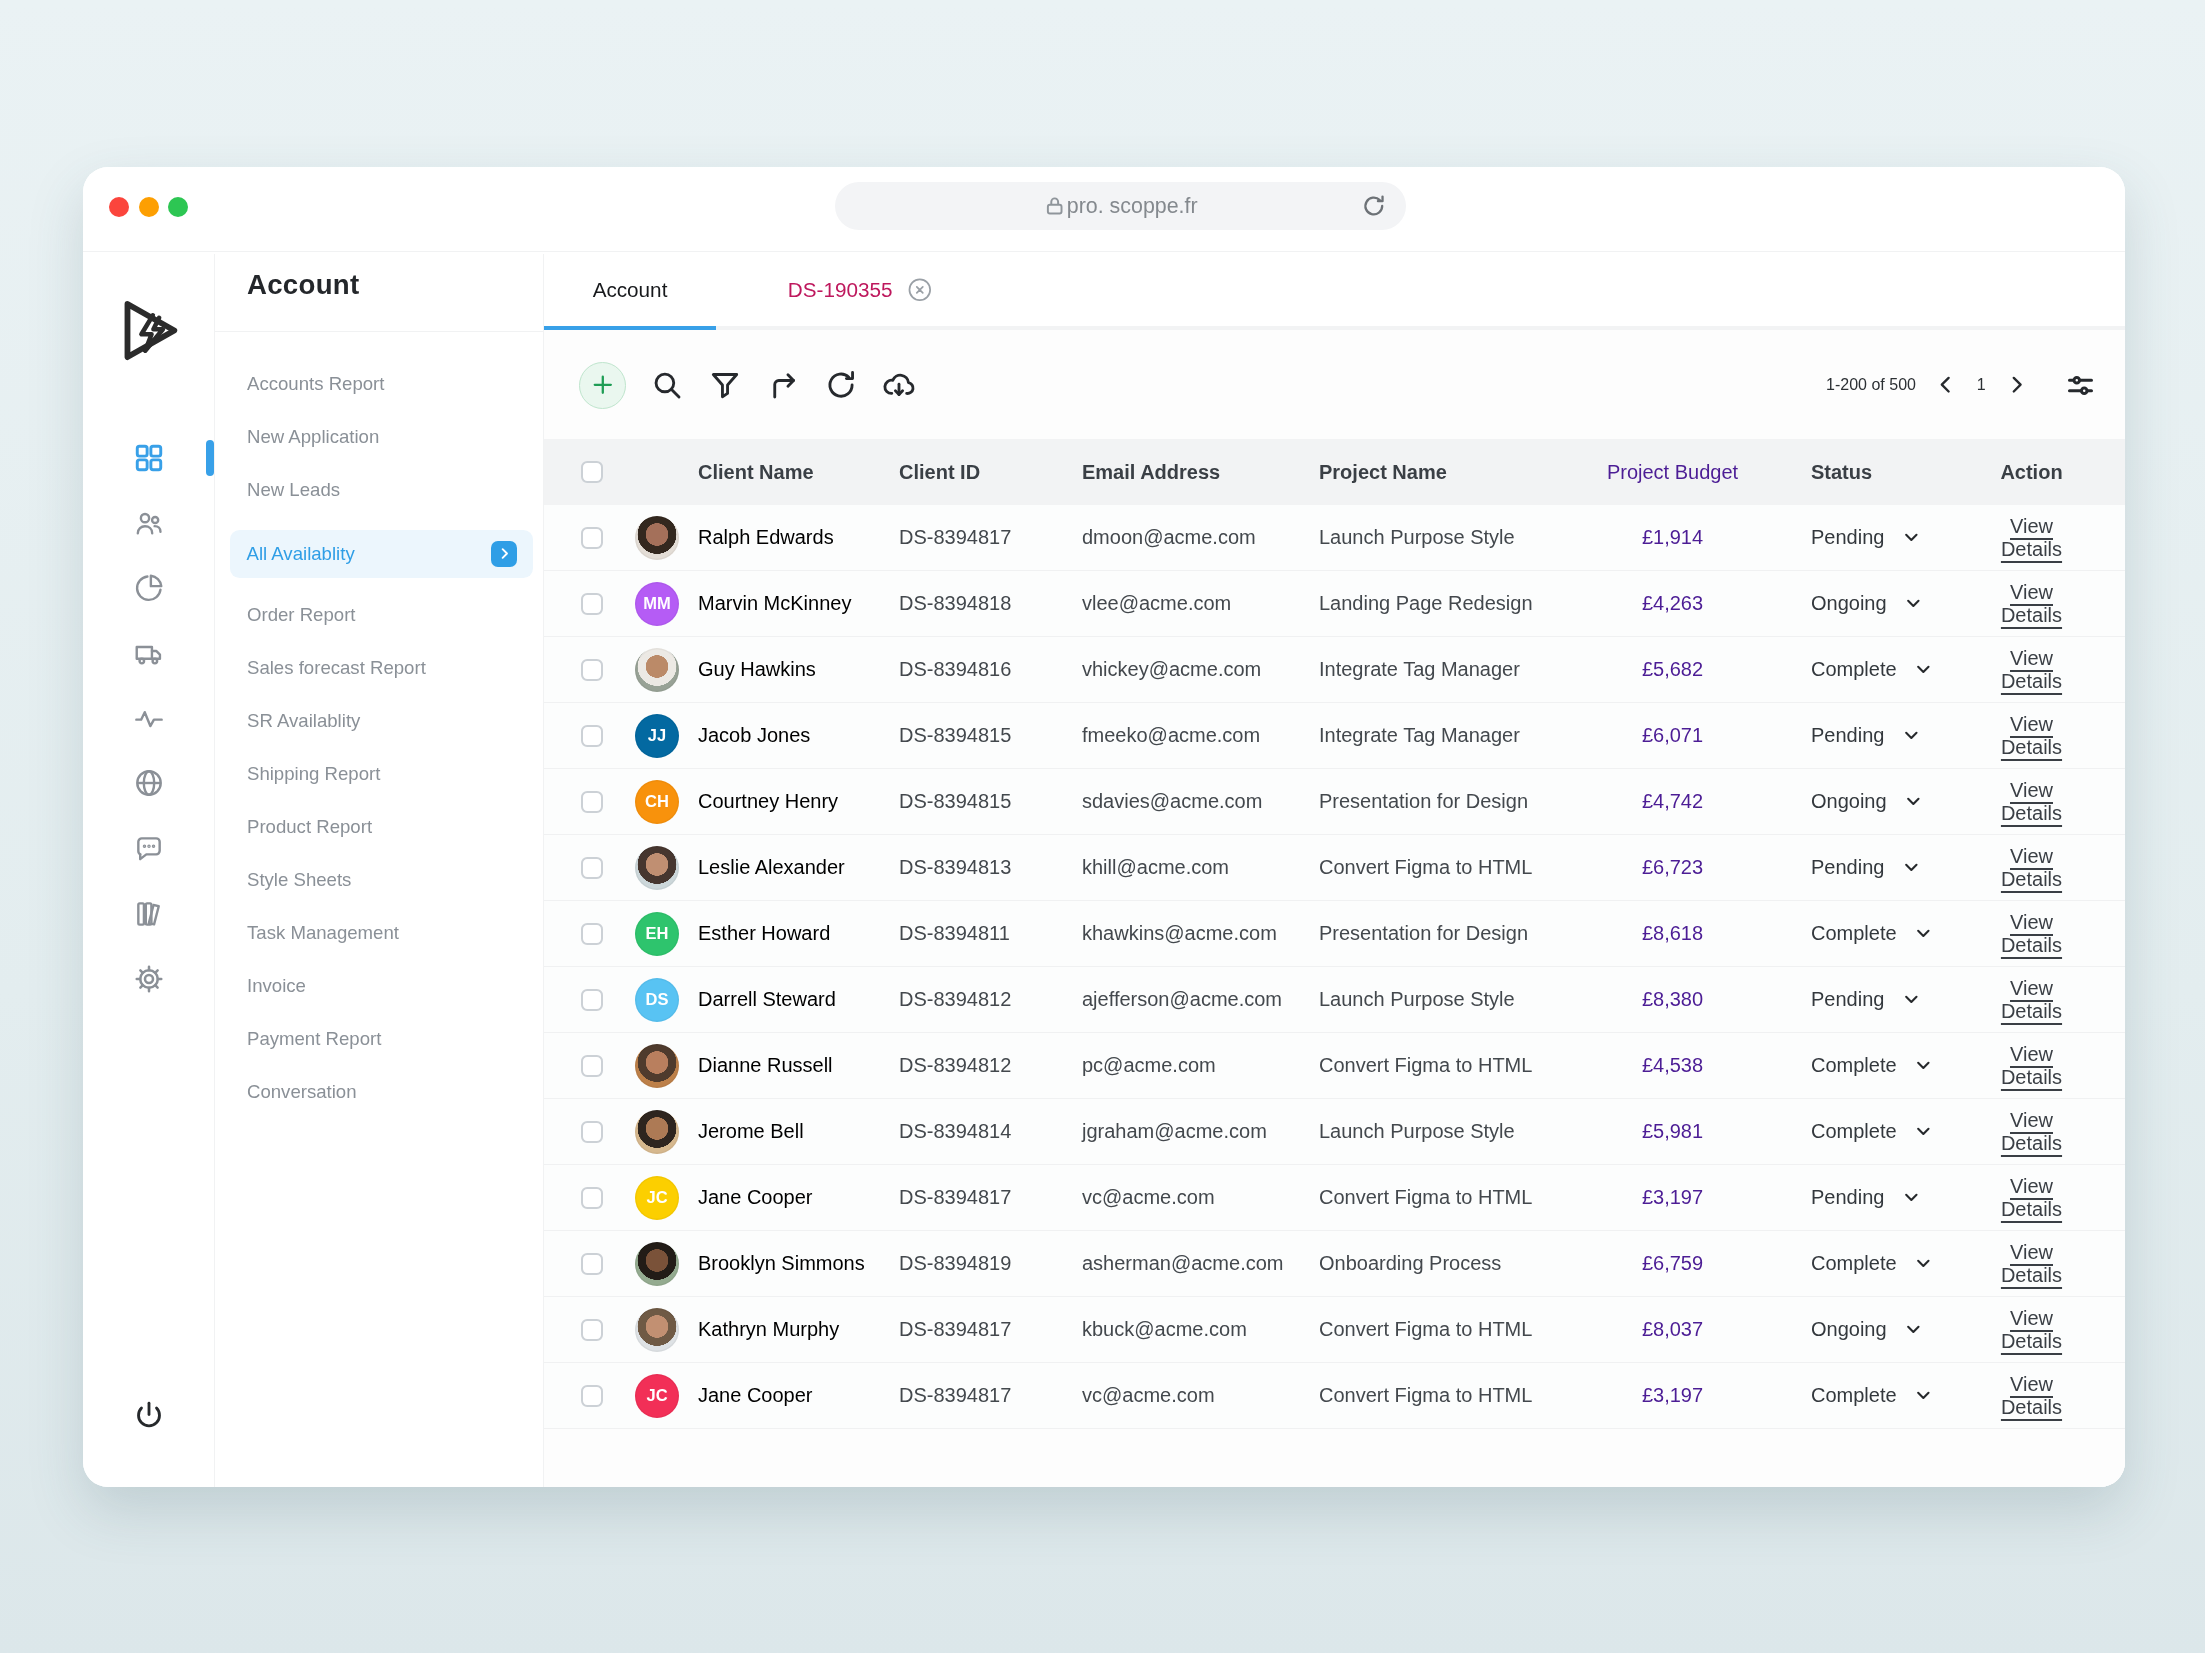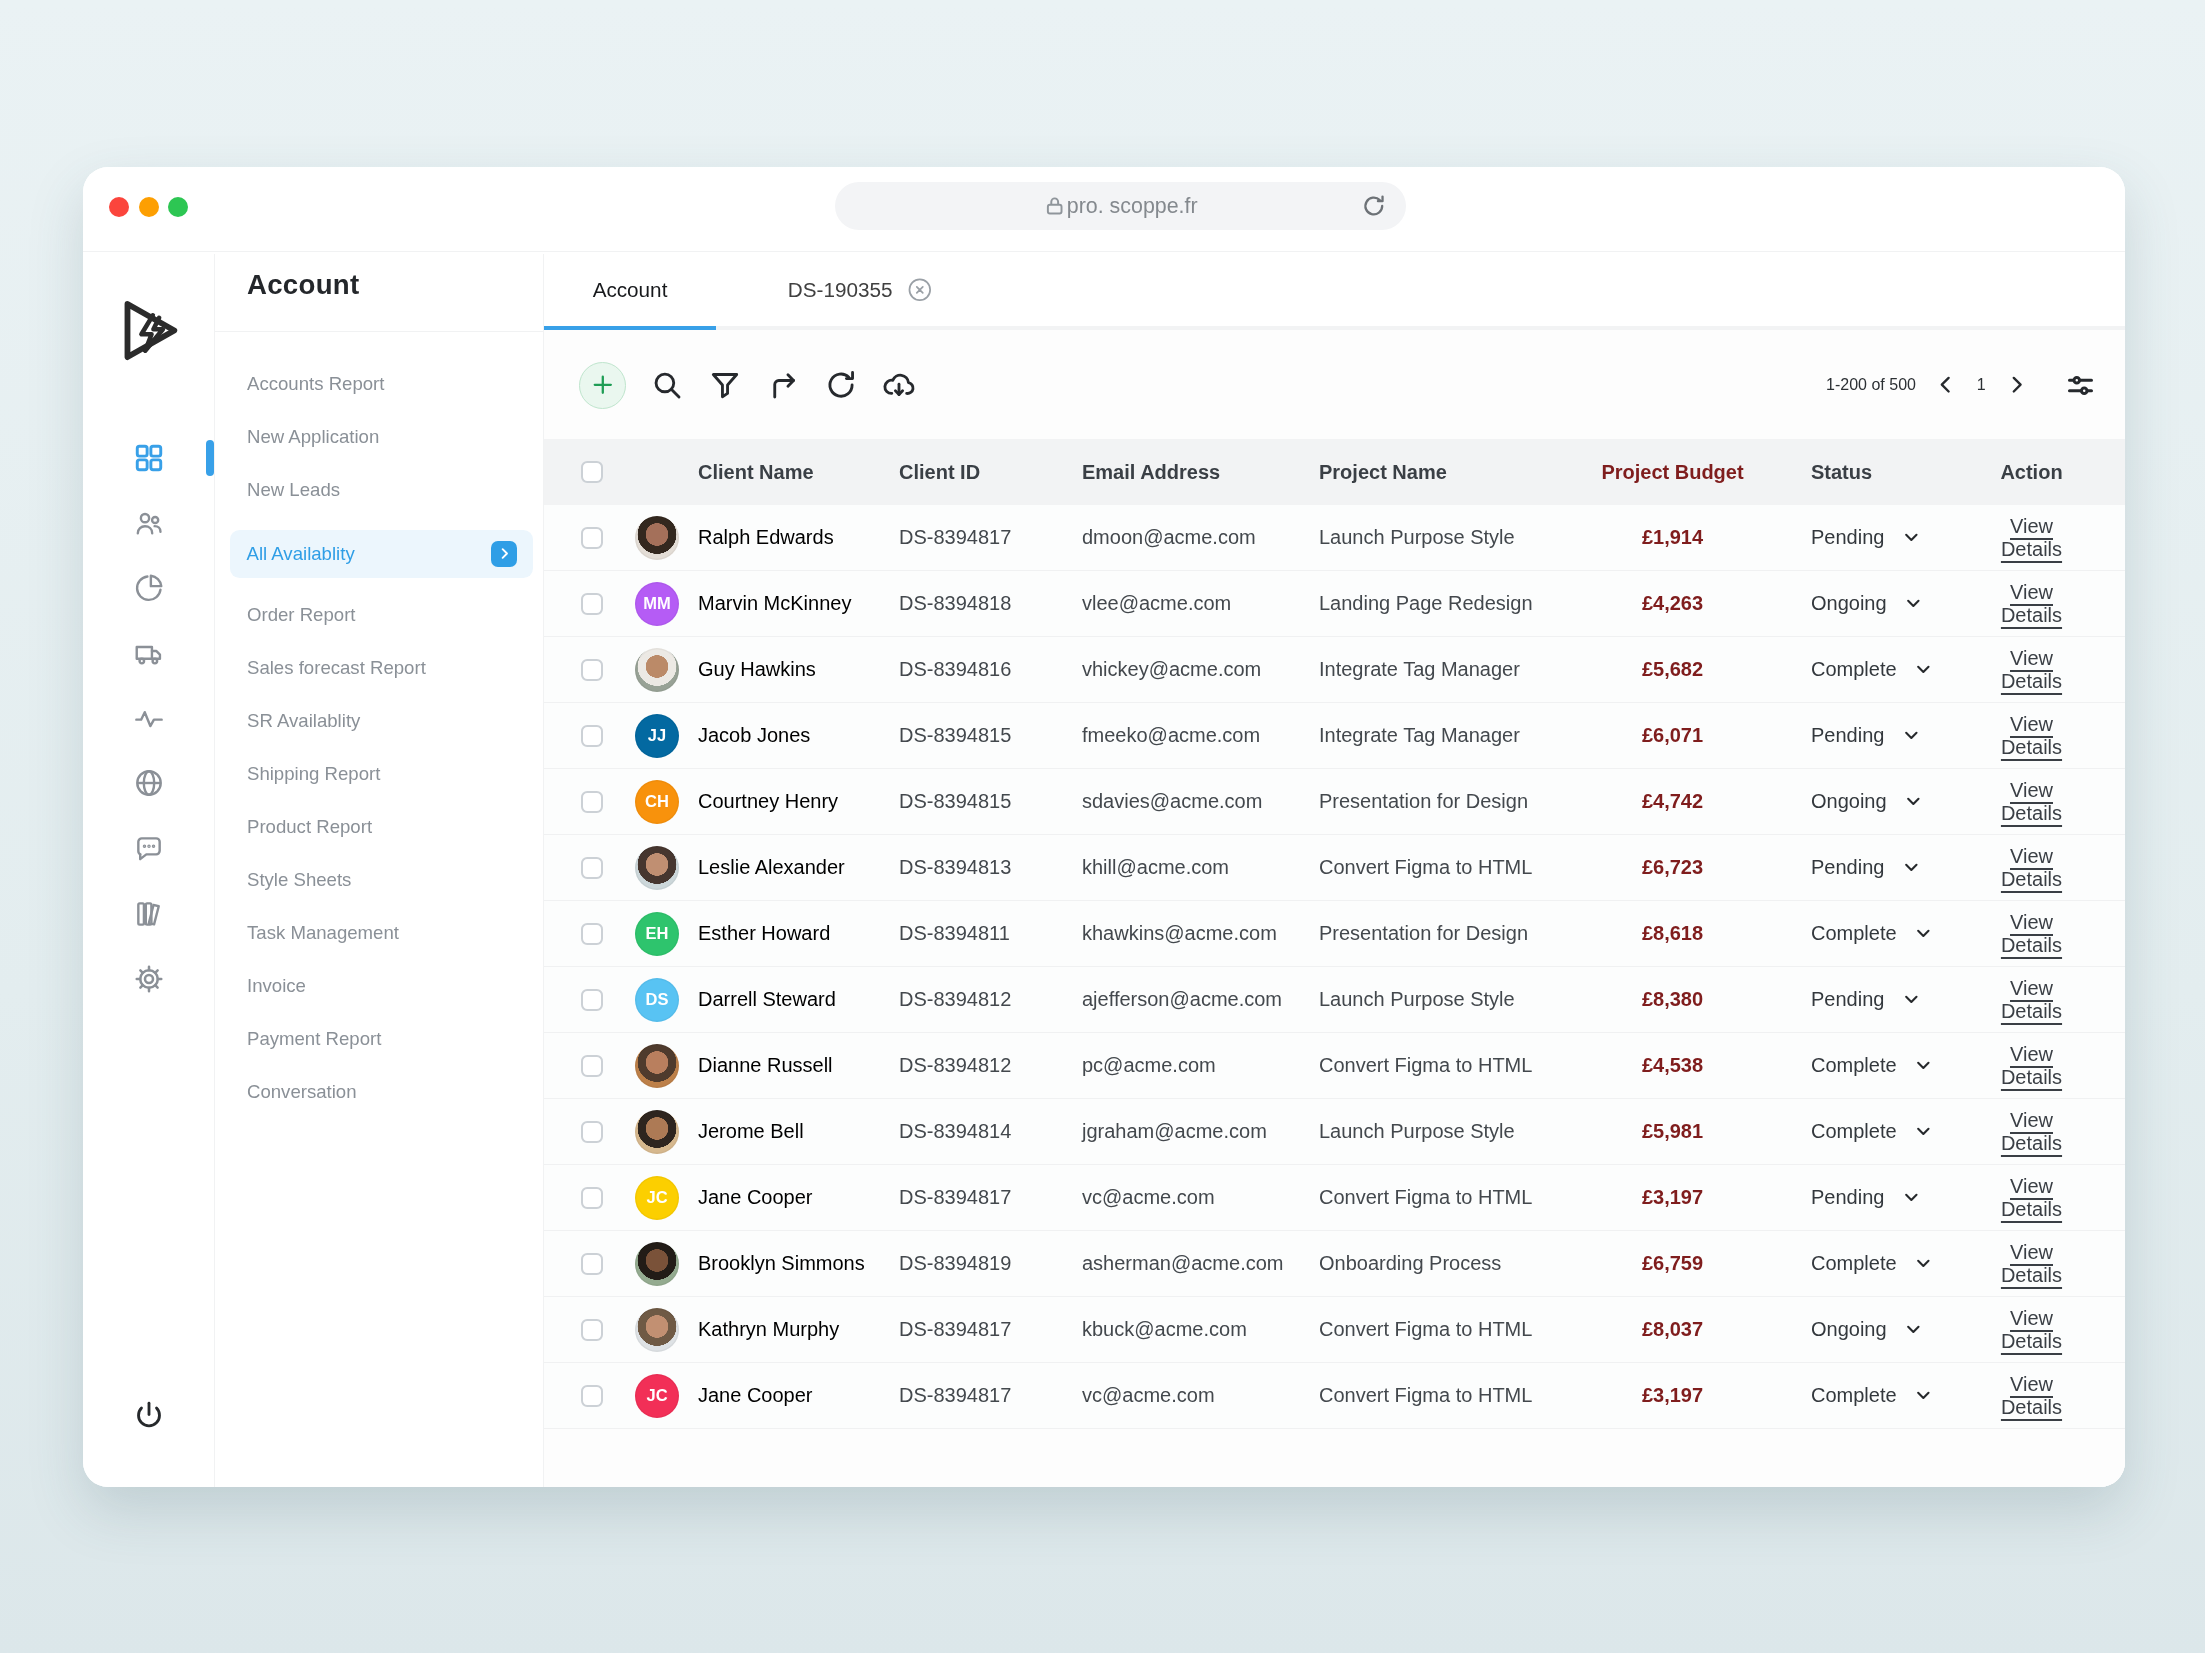--- a/index.html
+++ b/index.html
@@ -47,21 +47,21 @@
   .menu-chevron-btn { margin-left:auto; width:25.5px; height:25.5px; border-radius:6.9px; background:#2f9ee6;
                       display:none; align-items:center; justify-content:center; color:#fff; }
   .menu-item.active .menu-chevron-btn { display:flex; }
 
   
   .main { flex:1; position:relative; background:#fdfdfd; }
   .tabs { height:76px; display:flex; border-bottom:4.1px solid #f2f3f4; background:#fff; }
   .tab { position:relative; display:flex; align-items:center; justify-content:center; gap:13.8px; font-size:20.7px; }
   .tab-account { width:172px; color:#17191c; font-weight:500; }
   .tab-underline { position:absolute; left:0; right:0; bottom:-4.1px; height:4.1px; background:#38a0e8; }
-  .tab-ds { width:262px; margin-left:13.8px; color:#404040; }
+  .tab-ds { width:262px; margin-left:13.8px; color:#be185d; }
   .tab-close { display:flex; color:#9aa0a6; }
 
   .toolbar { height:110px; display:flex; align-items:center; padding-left:35px; position:relative; background:#fdfdfd; }
   .add-btn { width:47px; height:47px; border-radius:50%; background:#eaf7ef; border:1.4px solid #bfe5cd;
              display:flex; align-items:center; justify-content:center; color:#1f9d55; flex:none; }
   .tool-icons { display:flex; align-items:center; gap:22px; margin-left:23.4px; color:#26292d; }
   .tool-icons .tbtn { display:flex; }
   .pagination { position:absolute; right:27.6px; top:0; height:100%; display:flex; align-items:center;
                 gap:18px; font-size:16px; color:#2c3034; }
   .page-num { padding:0 1.4px; }
@@ -72,21 +72,21 @@
   .table { position:absolute; top:185px; left:0; right:0; --cols:91px 63px 201px 183px 237px 274px 159px 227px 146px; }
   .thead { display:grid; grid-template-columns:var(--cols); height:66px; align-items:center;
            background:#f2f3f4; font-size:20px; font-weight:600; color:#3a3f45; }
   .row { display:grid; grid-template-columns:var(--cols); height:66px; align-items:center;
          border-bottom:1.4px solid #f0f1f2; font-size:20px; color:#43484d; background:#fcfdfd; }
   .cb-cell { padding-left:37px; }
   .checkbox { display:block; width:22px; height:22px; border:2.1px solid #ccd1d6; border-radius:6.2px; background:#fff; }
   .avatar { display:flex; width:44px; height:44px; border-radius:50%; align-items:center; justify-content:center;
             font-size:16.5px; font-weight:600; color:#fff; box-shadow:inset 0 0 0 1.4px rgba(0,0,0,.04); }
   .name { font-weight:500; color:#000000; }
-  .budget { text-align:center; font-weight:700; color:#7f1d1d; }
+  .budget { text-align:center; font-weight:400; color:#4c1d95; }
   .status-cell { padding-left:59px; display:flex; align-items:center; gap:16.5px; font-weight:500; color:#33383d; }
   .status-cell svg { color:#26292c; }
   .action-cell { text-align:center; padding-right:41px; }
   .link { text-decoration:underline; text-underline-offset:4.8px; text-decoration-thickness:1.7px;
           font-weight:500; color:#3a3f45; cursor:pointer; }
   svg { display:block; }
 </style>
 </head>
 <body>
 

